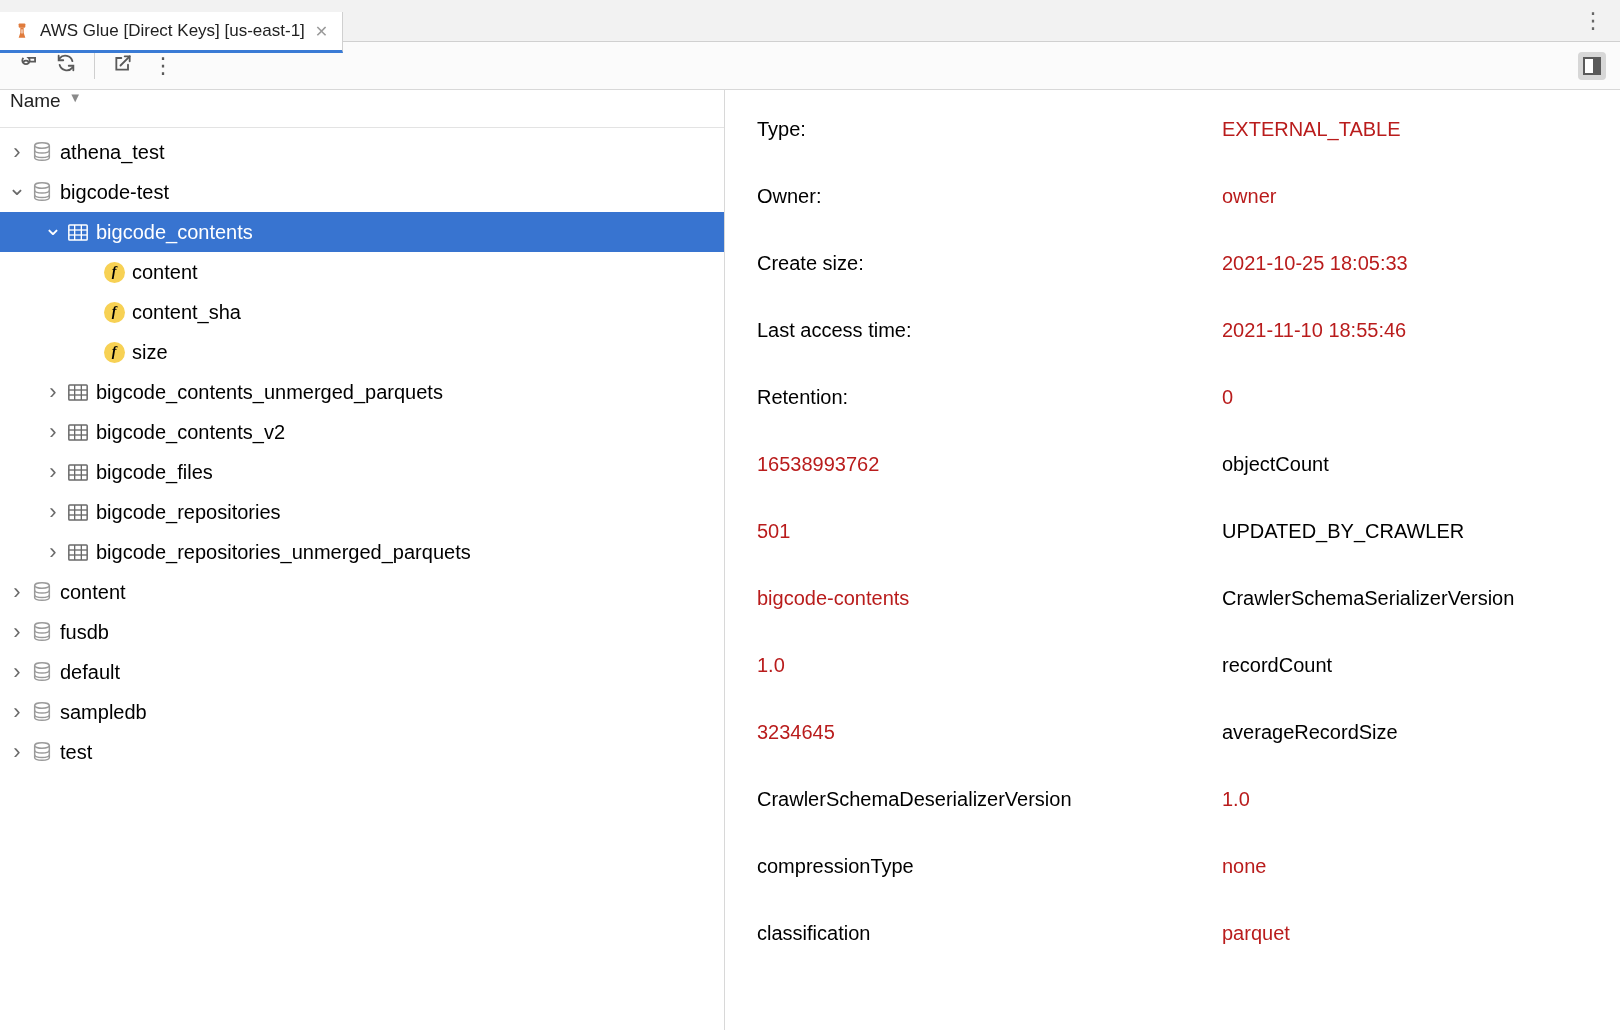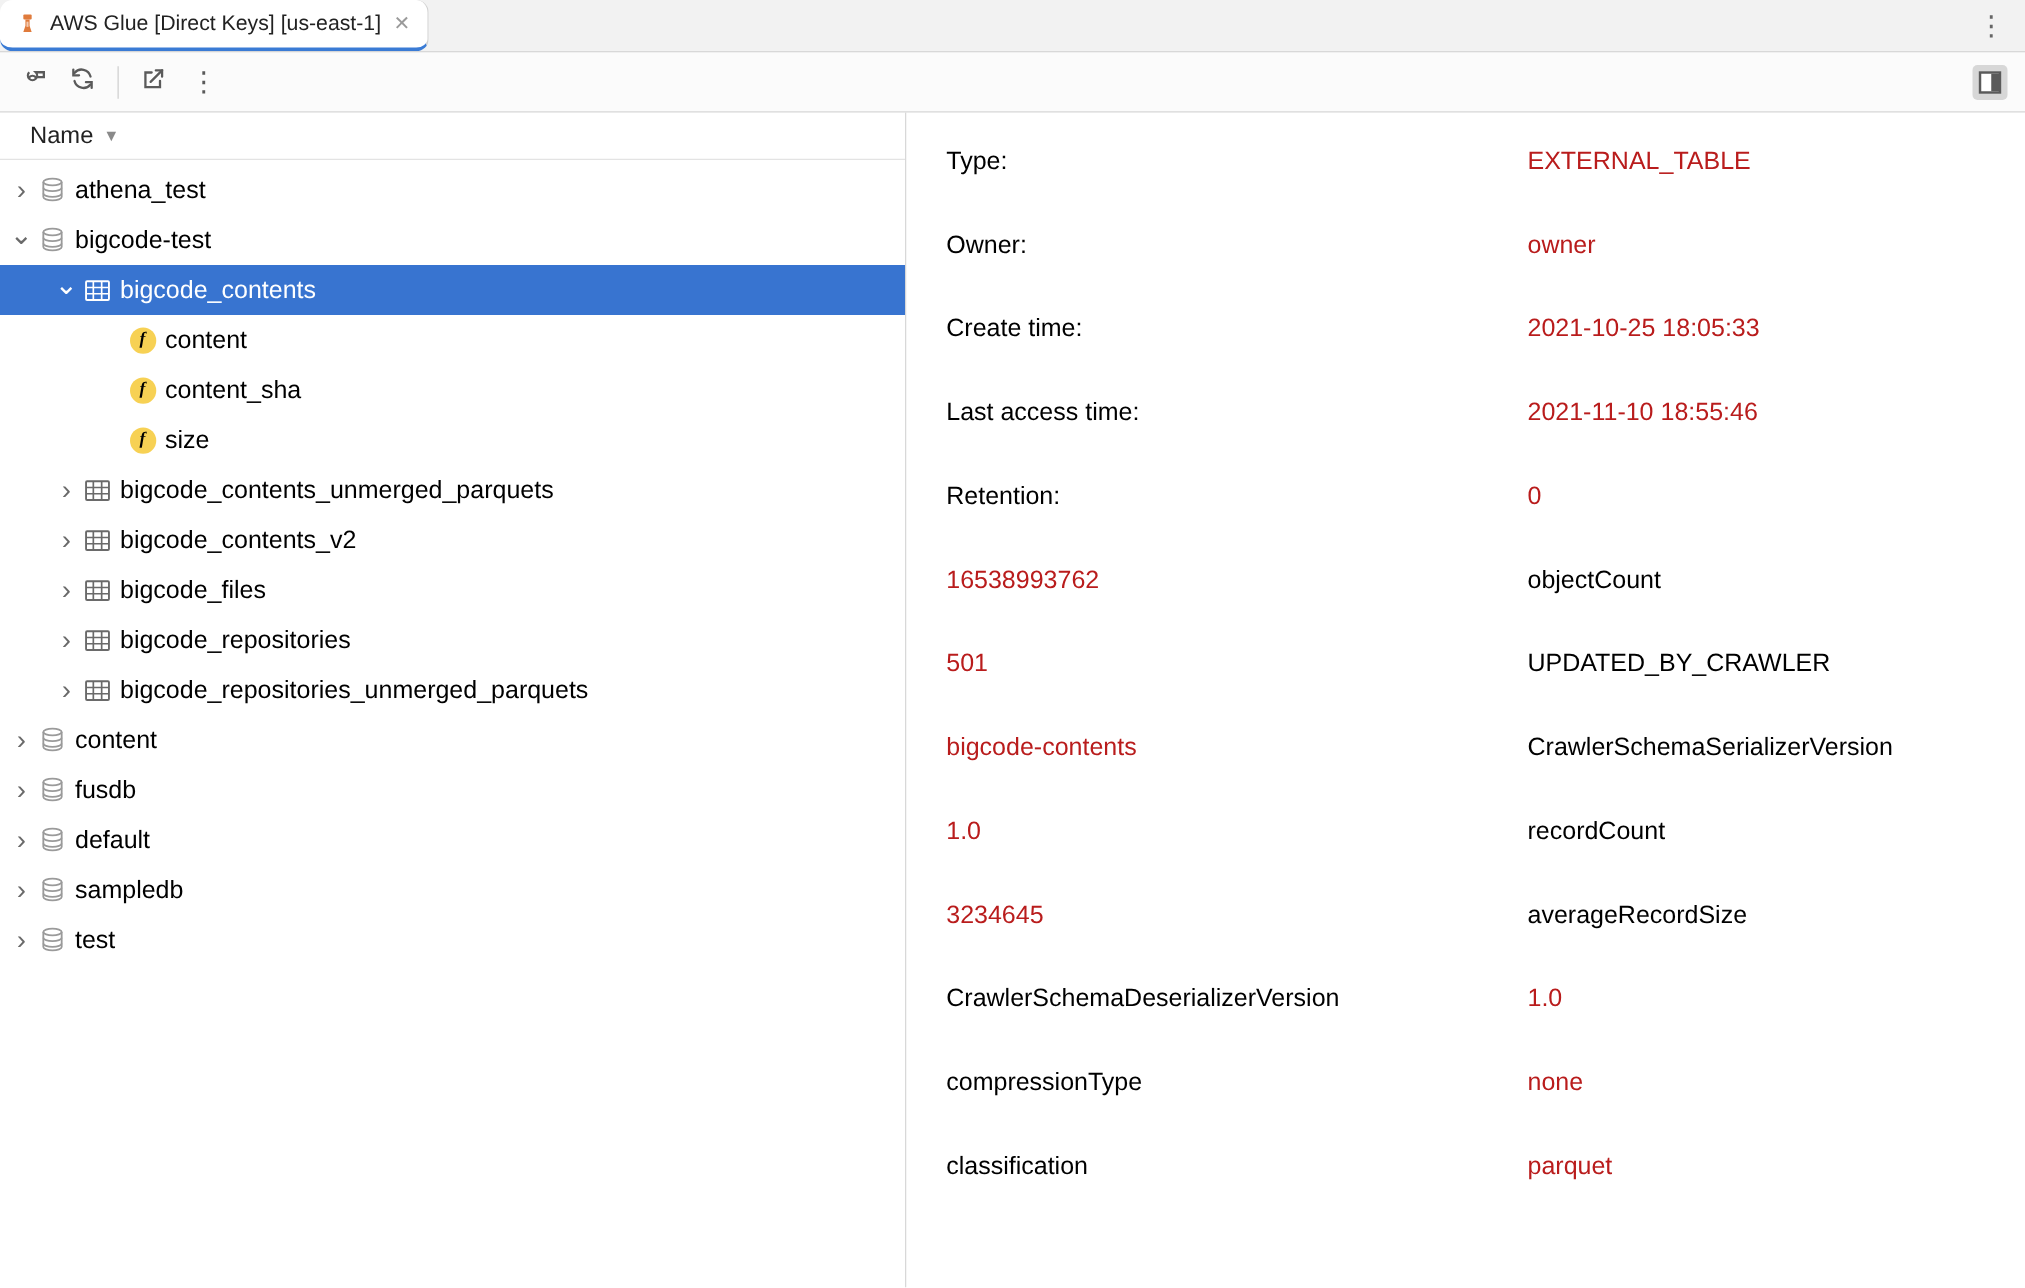--- a/index.html
+++ b/index.html
@@ -21,22 +21,21 @@
     padding-right: 6px;
   }
   .tab {
     display: flex; align-items: center;
     gap: 8px;
     padding: 0 12px;
     background: #fff;
     border-right: 1px solid #d0d0d0;
     border-bottom: 3px solid #3a7bd5;
     position: relative;
-    top: 0px;
-    border-radius: 10px;
+    top: 12px;
   }
   .tab .label { color: #222; font-size: 17px; }
   .tab .close { color: #9a9a9a; font-size: 16px; padding: 0 2px; }
   .tabbar-spacer { flex: 1; }
   .tabbar-menu { display:flex; align-items:center; padding:0 10px; color:#666; }
   .dots-v { font-size:22px; line-height:1; }
   
   .glue-icon { width:20px; height:20px; display:inline-block; }
 
   
@@ -84,23 +83,23 @@
     overflow:auto;
   }
   .right {
     flex:1;
     overflow:auto;
     padding:28px 10px 28px 32px;
   }
 
   
   .tree-header {
-    display:flex; align-items:center;
+    display:flex; 
     height:38px;
-    padding:0 24px;
+    padding:0 10px;
     border-bottom:1px solid #e3e3e3;
     font-size:19px;
     color:#222;
     gap:8px;
   }
   .tree-header .sort-icon { color:#8a8a8a; font-size:13px; }
   .tree { padding:4px 0; }
   .row {
     display:flex; align-items:center;
     height:40px;
@@ -415,21 +414,21 @@
         </div>
       </div>
   </div>
 
   <div class="right">
     <div class="details" id="details">
         <div class="k">Type:</div>
         <div class="v">EXTERNAL_TABLE</div>
         <div class="k">Owner:</div>
         <div class="v">owner</div>
-        <div class="k">Create time:</div>
+        <div class="k">Create size:</div>
         <div class="v">2021-10-25 18:05:33</div>
         <div class="k">Last access time:</div>
         <div class="v">2021-11-10 18:55:46</div>
         <div class="k">Retention:</div>
         <div class="v">0</div>
         <div class="v">16538993762</div>
         <div class="k">objectCount</div>
         <div class="v">501</div>
         <div class="k">UPDATED_BY_CRAWLER</div>
         <div class="v">bigcode-contents</div>

